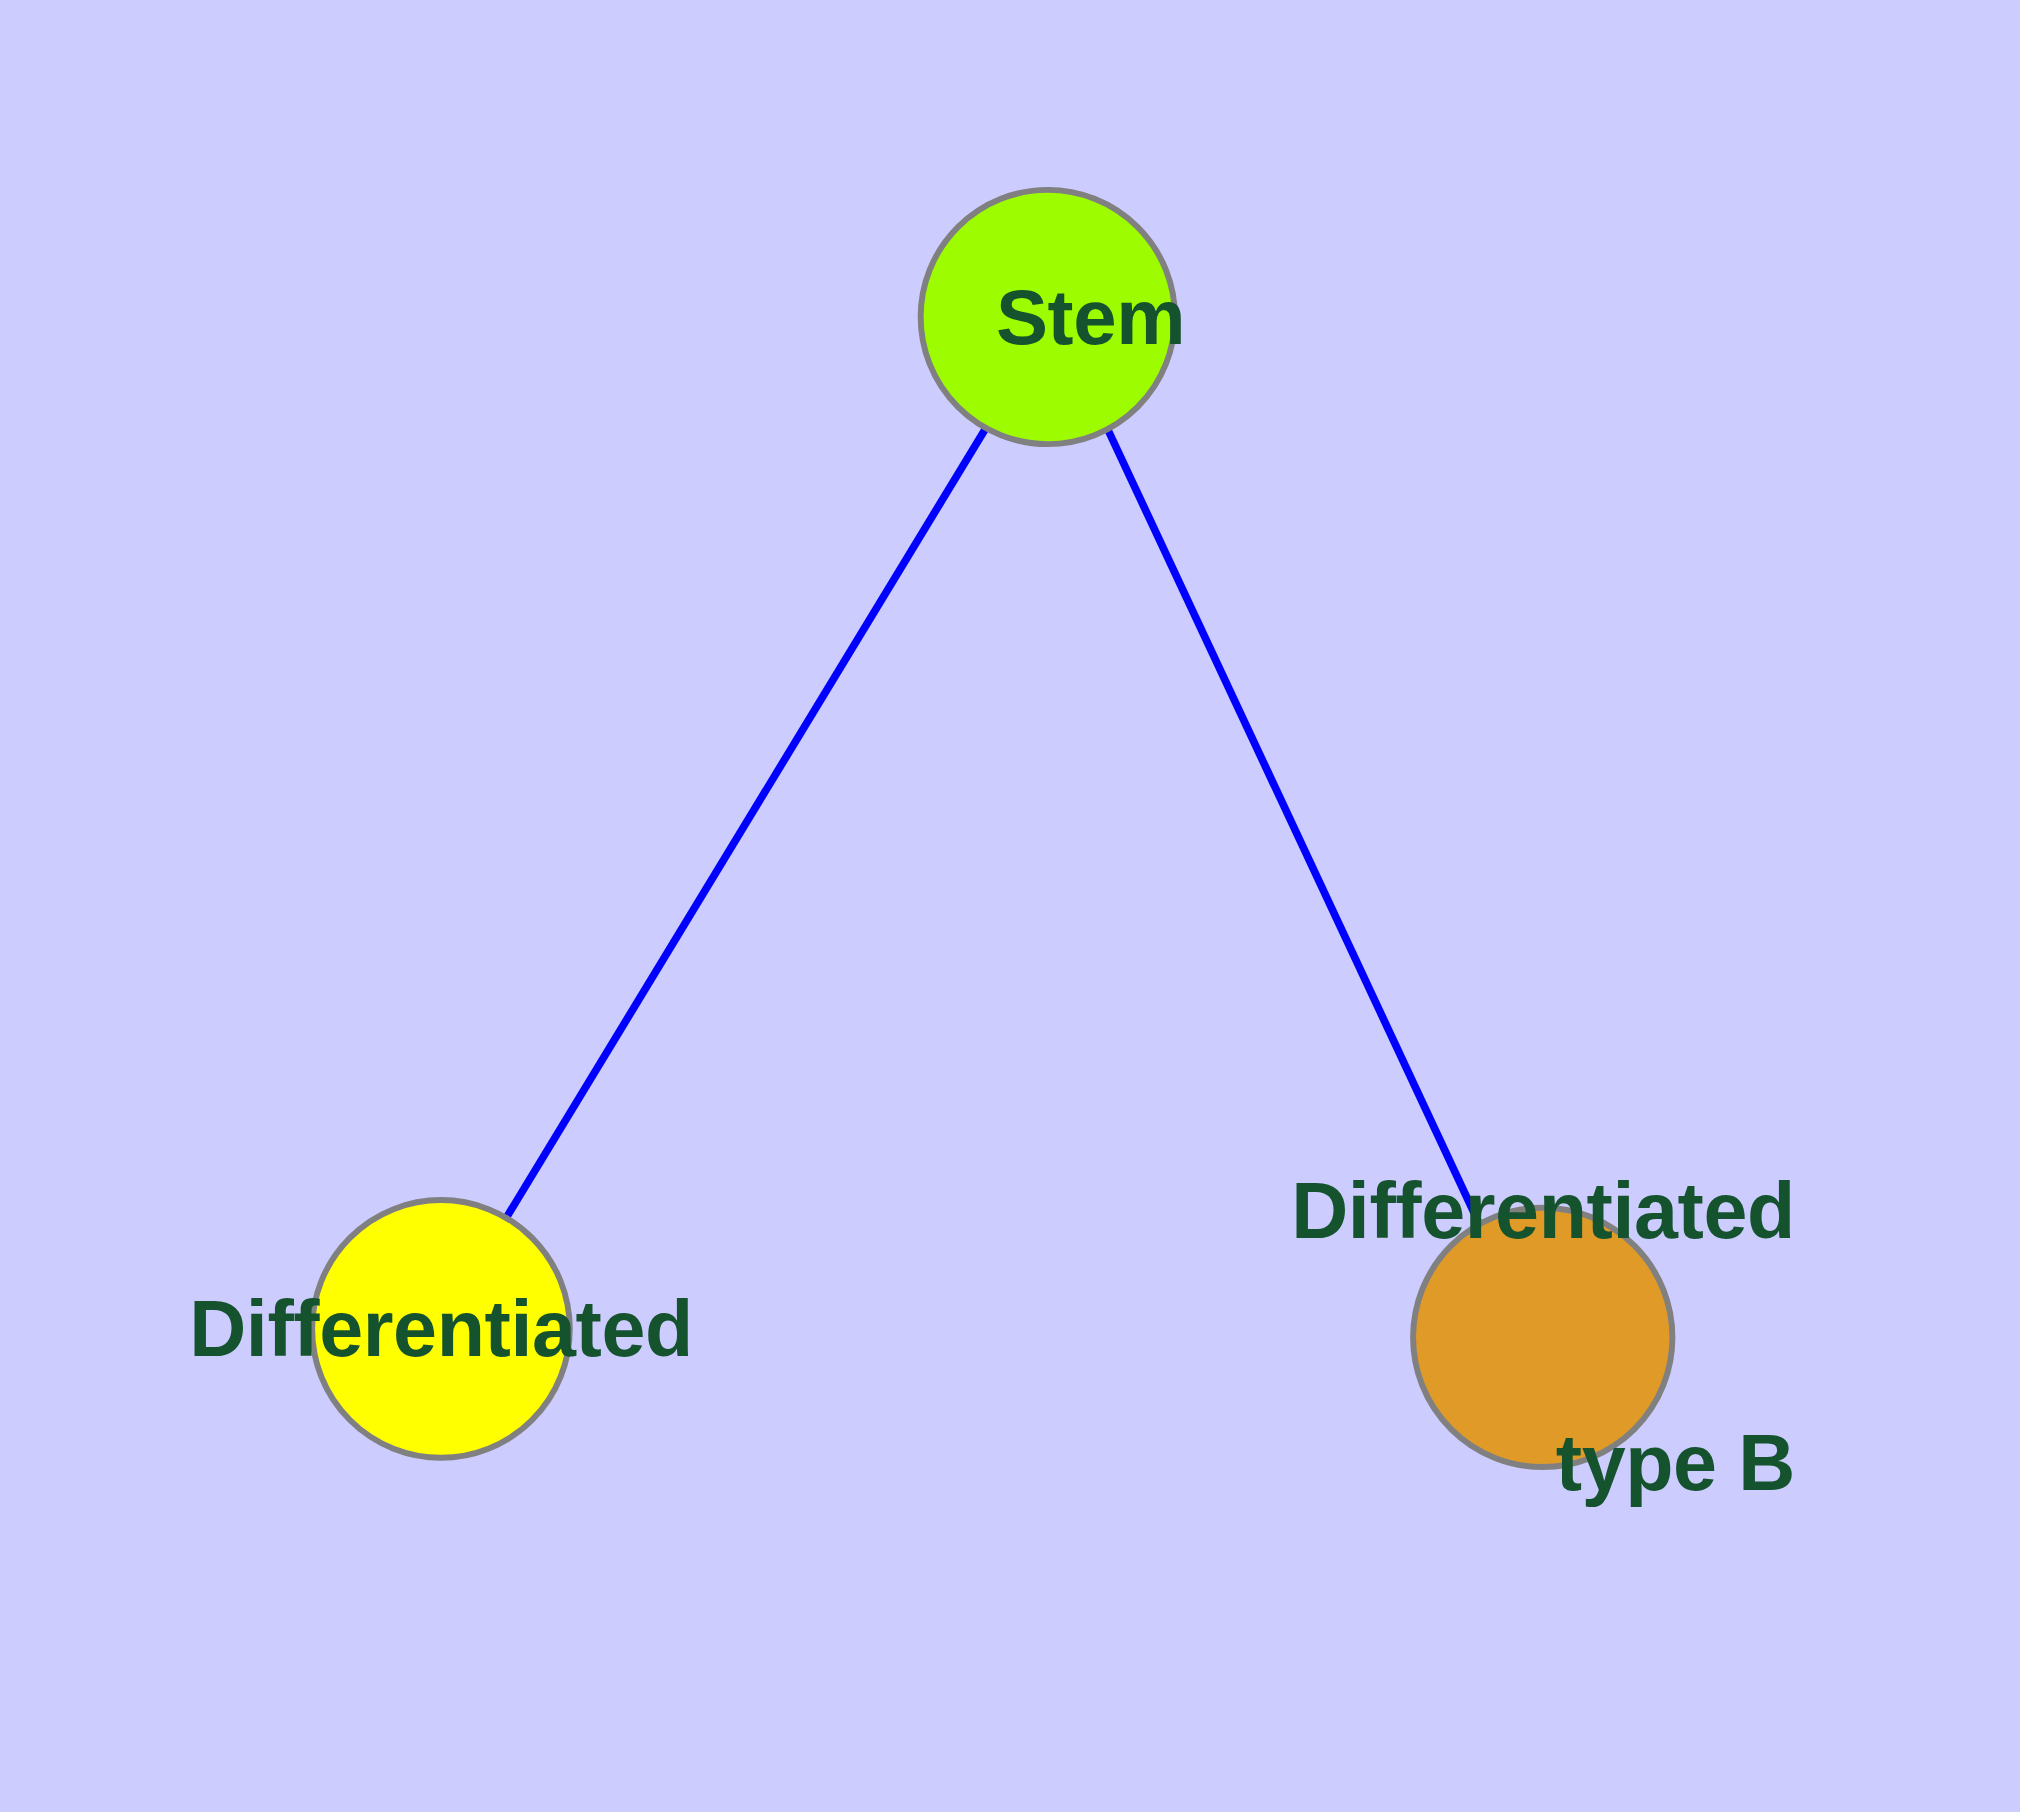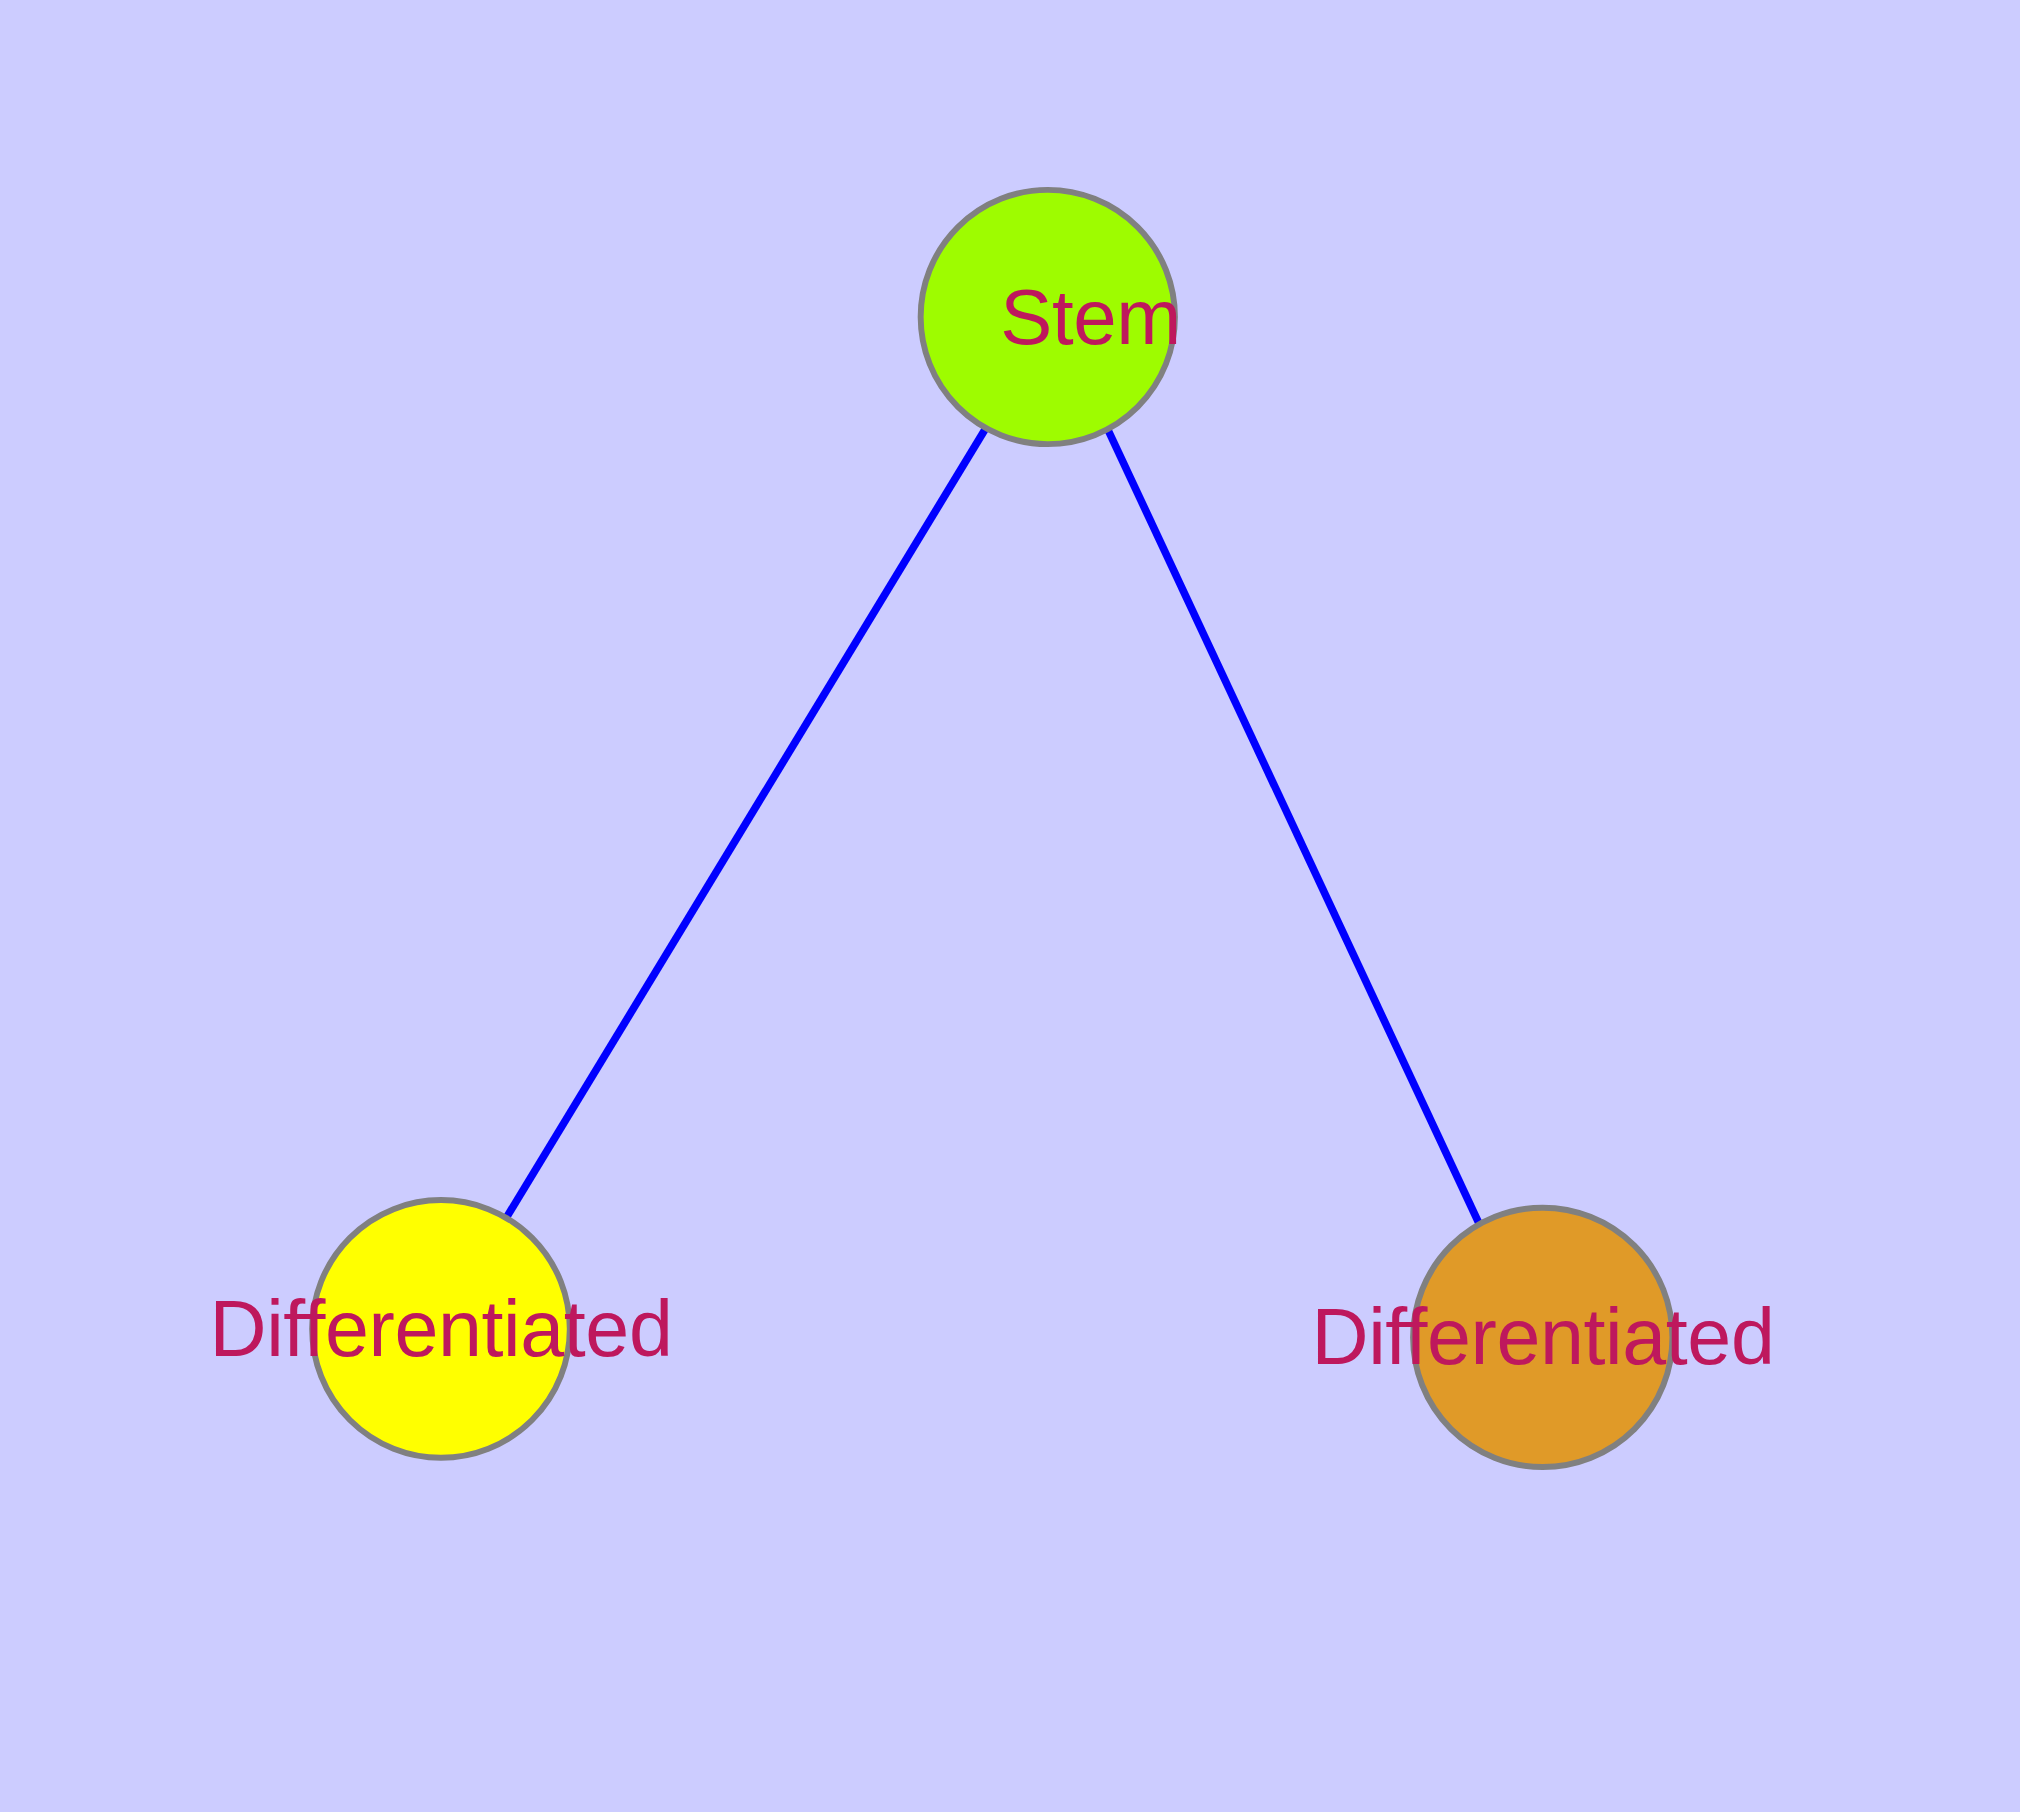--- a/index.html
+++ b/index.html
@@ -23,22 +23,22 @@
   #graph-svg {
     position: absolute;
     inset: 0;
     width: 2021px;
     height: 1812px;
     display: block;
   }
   .node-label {
     position: absolute;
     text-align: right;
-    font-weight: normal;
-    color: #be185d;
+    font-weight: bold;
+    color: #14532d;
     white-space: pre;
     line-height: 1.06;
     letter-spacing: -0.4px;
     pointer-events: none;
     font-family: "Liberation Sans", sans-serif;
   }
   #label-stem {
     font-size: 78px;
     left: 1048px;
     top: 317px;
@@ -81,16 +81,17 @@
   <div class="node-label" id="label-stem">
     <span>Stem</span>
   </div>
 
   <div class="node-label" id="label-diff-a">
     <div>Differentiated</div>
   </div>
 
   <div class="node-label" id="label-diff-b">
     <div>Differentiated</div>
+    <div>type B</div>
   </div>
 
 </div>
 
 
 </body></html>

